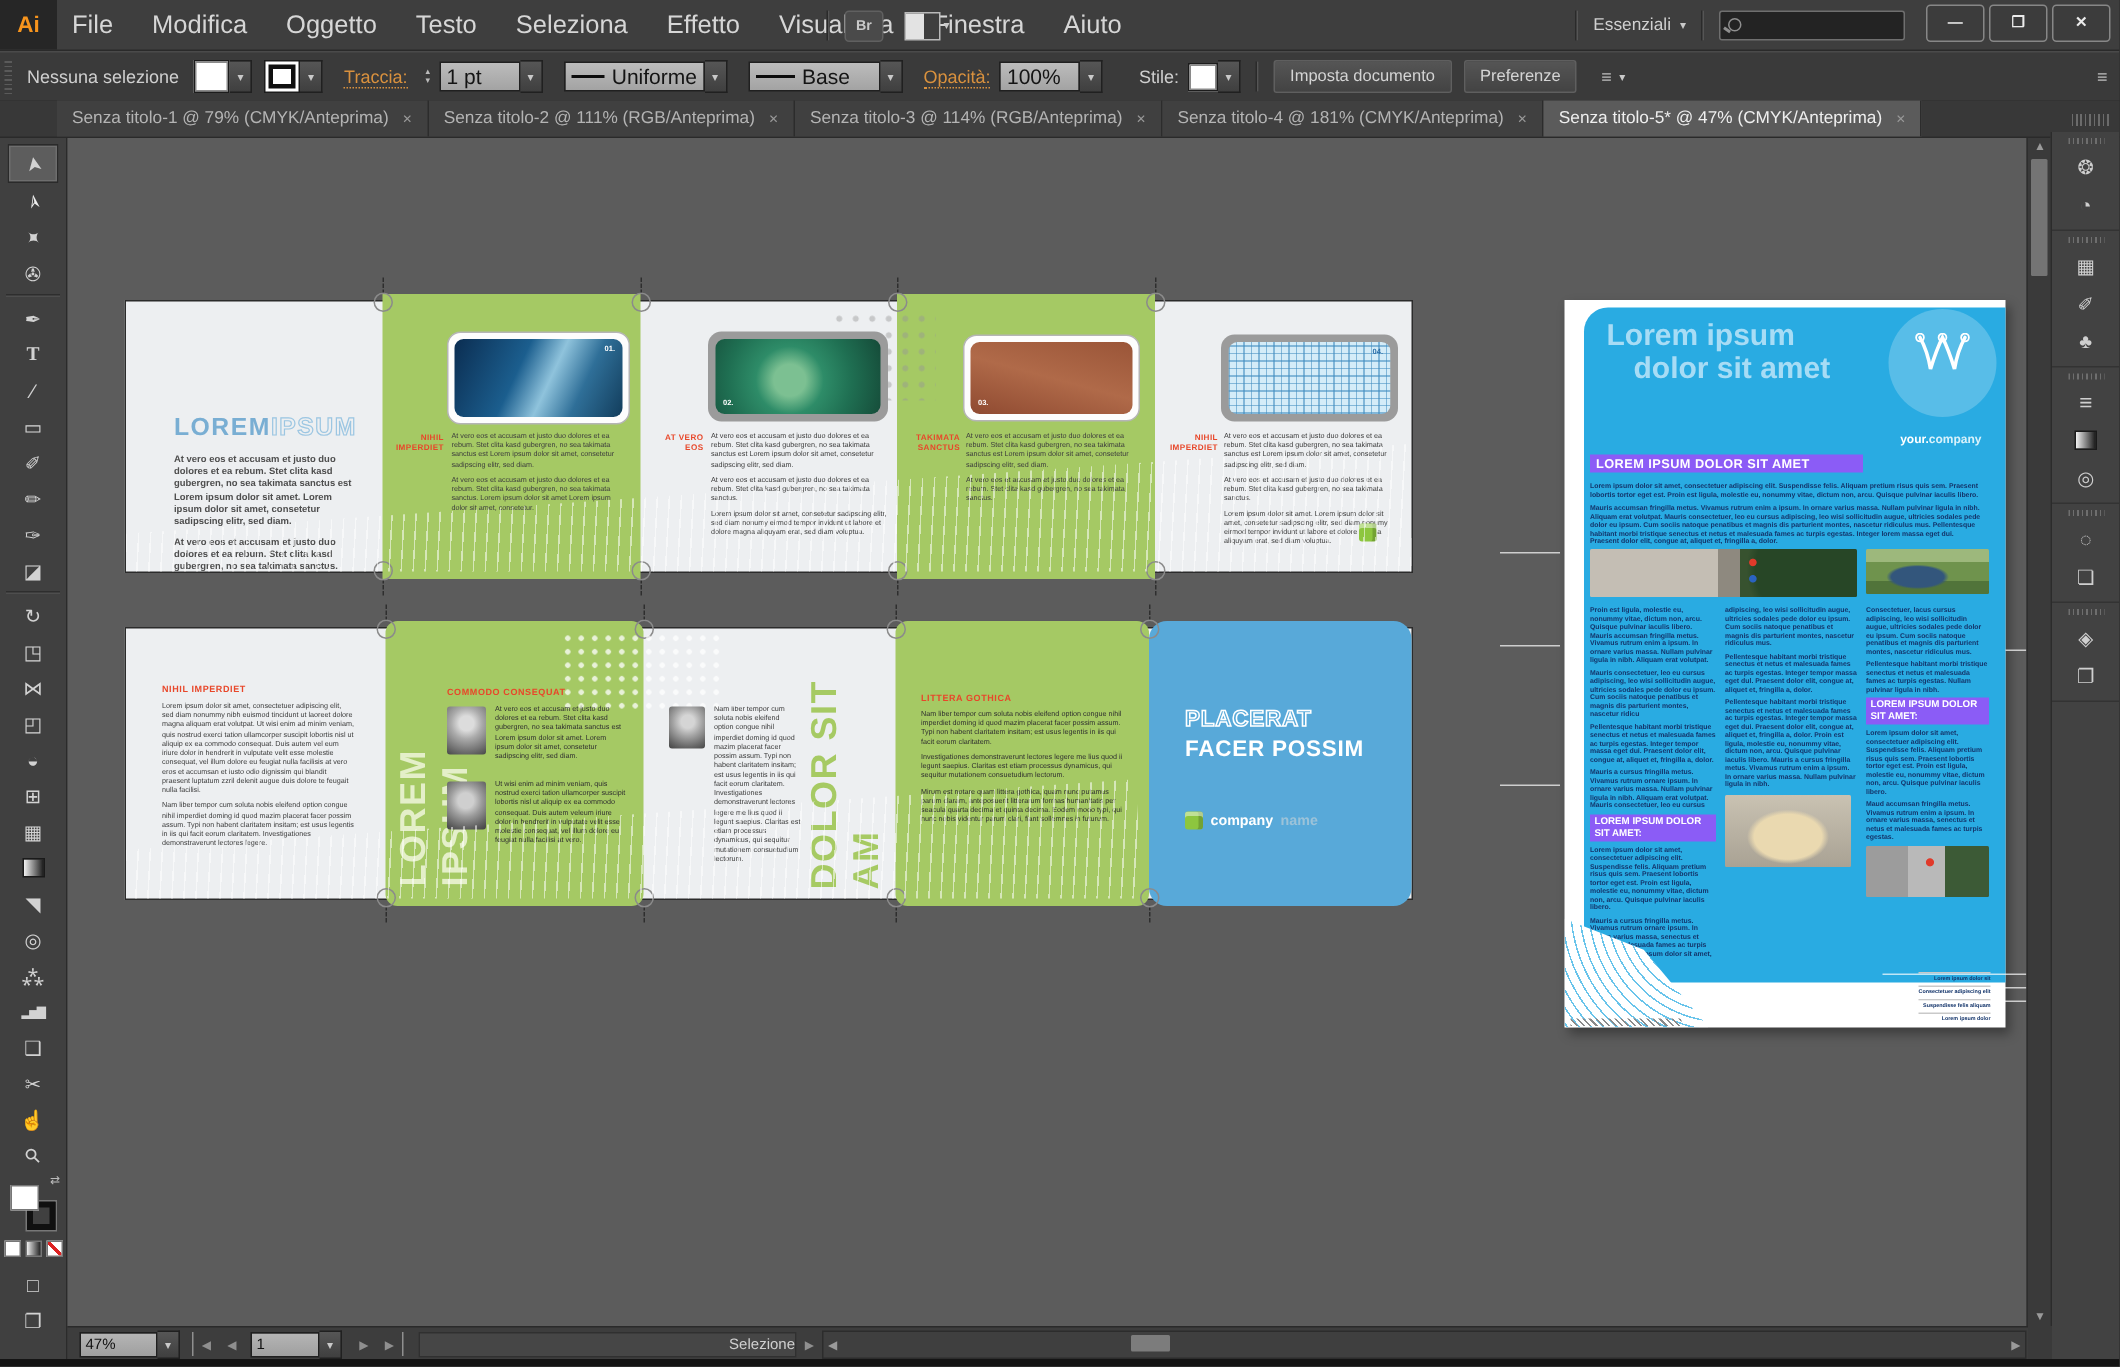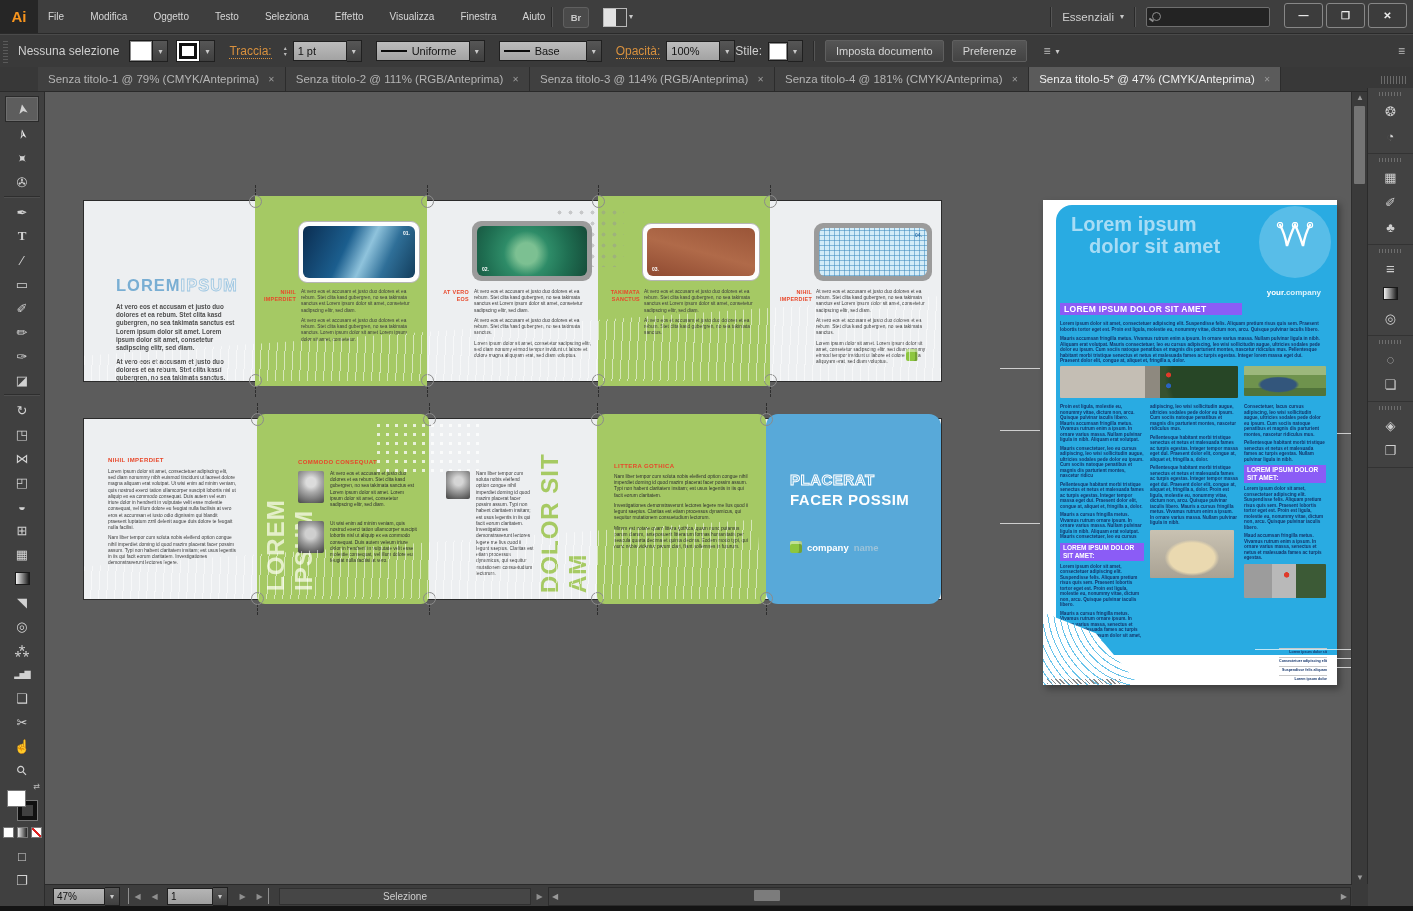--- a/index.html
+++ b/index.html
@@ -1,38 +1,38 @@
 <!DOCTYPE html>
 <html><head>
 <meta charset="utf-8">
 <style>
   html,body{margin:0;padding:0;background:#222;font-family:"Liberation Sans",sans-serif;}
   #app{position:relative;width:1413px;height:911px;background:#3d3d3d;overflow:hidden;user-select:none;}
   .abs{position:absolute;}
   
   #menubar{left:0;top:0;width:1413px;height:33px;background:#3e3e3e;border-bottom:1px solid #2a2a2a;}
   .ai-logo{left:0;top:0;width:38px;height:33px;background:#262626;color:#f7941d;font-weight:bold;font-size:15px;line-height:33px;text-align:center;}
-  .menu-items{left:48px;top:0;height:33px;display:flex;align-items:center;gap:26px;color:#d6d6d6;font-size:10px;}
+  .menu-items{left:48px;top:0;height:33px;display:flex;align-items:center;gap:26px;color:#d6d6d6;font-size:17px;}
   .mi{cursor:default;}
   .vsep{width:1px;height:20px;background:#2a2a2a;border-right:1px solid #555;}
   .br-btn{left:563px;top:7px;width:24px;height:19px;background:#4a4a4a;border:1px solid #606060;border-radius:3px;color:#c9c9c9;font-size:9.5px;font-weight:bold;text-align:center;line-height:19px;}
   .layout-pick{left:603px;top:8px;width:22px;height:17px;border:1px solid #b9b9b9;background:linear-gradient(90deg,#e3e3e3 0 55%,#3e3e3e 55%);}
   .caret{color:#c9c9c9;font-size:8px;}
   .mb-right{right:0;top:0;height:33px;display:flex;align-items:center;gap:10px;padding-right:6px;}
   .workspace{color:#d0d0d0;font-size:11.5px;display:flex;gap:6px;align-items:center;}
   .searchbox{width:112px;height:18px;background:#232323;border:1px solid #6f6f6f;border-radius:2px;display:flex;align-items:center;padding:0 5px;gap:4px;}
   .mag{width:7px;height:7px;border:1.5px solid #8f8f8f;border-radius:50%;position:relative;}
   .mag::after{content:"";position:absolute;left:-4px;top:6px;width:5px;height:1.5px;background:#8f8f8f;transform:rotate(35deg);}
   .winbtns{display:flex;gap:3px;margin-left:4px;align-self:flex-start;margin-top:3px;}
   .winbtn{width:37px;height:23px;background:#3c3c3c;border:1px solid #878787;border-radius:3px;color:#ececec;font-size:10px;text-align:center;line-height:23px;font-weight:bold;}
   
   #controlbar{left:0;top:34px;width:1413px;height:32px;background:#3a3a3a;border-top:1px solid #4a4a4a;border-bottom:1px solid #232323;display:flex;align-items:center;font-size:12px;color:#cfcfcf;}
   .grip{width:5px;height:24px;margin:0 6px 0 3px;background:repeating-linear-gradient(0deg,#5a5a5a 0 1px,transparent 1px 3px);}
   .olabel{color:#d9913e;border-bottom:1px dotted #d9913e;font-size:12px;}
-  .field{height:18px;background:linear-gradient(#bcbcbc,#a3a3a3);border:1px solid #202020;color:#141414;font-size:11px;display:flex;align-items:center;padding:0 4px;}
+  .field{height:18px;background:linear-gradient(#bcbcbc,#a3a3a3);border:1px solid #202020;color:#141414;font-size:14px;display:flex;align-items:center;padding:0 4px;}
   .dbtn{width:14px;height:20px;background:linear-gradient(#565656,#3f3f3f);border:1px solid #202020;border-left:none;display:flex;align-items:center;justify-content:center;}
   .swatch{width:22px;height:20px;background:#fff;border:1px solid #1c1c1c;box-shadow:inset 0 0 0 1px #8a8a8a;}
   .stroke-sw{width:22px;height:20px;background:#fff;border:1px solid #1c1c1c;display:flex;align-items:center;justify-content:center;}
   .stroke-sw .ring{width:12px;height:10px;border:3px solid #101010;}
   .stepper{width:11px;height:20px;display:flex;flex-direction:column;align-items:center;justify-content:center;color:#bbb;font-size:6px;line-height:6px;margin-left:8px;}
   .lineicon{width:26px;height:2px;background:#0c0c0c;margin-right:5px;}
   .cbtn{height:20px;background:linear-gradient(#555,#434343);border:1px solid #5f5f5f;border-radius:2px;color:#d4d4d4;font-size:11px;display:flex;align-items:center;padding:0 10px;}
   
   #tabbar{left:0;top:67px;width:1413px;height:25px;background:#383838;border-bottom:1px solid #2a2a2a;display:flex;align-items:stretch;padding-left:38px;box-sizing:border-box;}
   .tab{display:flex;align-items:center;gap:9px;padding:0 10px;font-size:11.5px;color:#b4b4b4;background:#404040;border-right:1px solid #2c2c2c;white-space:nowrap;text-align:center;}
@@ -196,21 +196,21 @@
     <div class="dbtn">
         <span class="caret">▾</span>
       </div>
     <span class="olabel" style="margin-left:14px;">Opacità:</span>
     <div class="field" style="width:44px;margin-left:6px;">
         <span>100%</span>
       </div>
     <div class="dbtn">
         <span class="caret">▾</span>
       </div>
-    <span style="margin-left:0;">Stile:</span>
+    <span style="margin-left:24px;">Stile:</span>
     <div class="swatch" style="width:18px;height:17px;margin-left:6px;"></div>
     <div class="dbtn">
         <span class="caret">▾</span>
       </div>
     <span class="vsep" style="margin:0 10px;"></span>
     <div class="cbtn">
         <span>Imposta documento</span>
       </div>
     <div class="cbtn" style="margin-left:8px;">
         <span>Preferenze</span>
@@ -636,21 +636,21 @@
     <div class="zfield" style="width:38px;margin-left:4px;"><span>1</span></div>
     <div class="dbtn" style="height:17px;">
         <span class="caret">▾</span>
       </div>
     <div class="navbtn" style="margin-left:6px;">
         <span>▶</span>
       </div>
     <div class="navbtn" style="border-right:1px solid #8f8f8f;">
         <span>▶</span>
       </div>
-    <div class="selfield" style="margin-left:10px;"><span>Selezione</span></div>
+    <div class="selfield" style="margin-left:10px;text-align:right;"><span>Selezione</span></div>
     <div class="navbtn">
         <span>▶</span>
       </div>
     <div class="htrack">
       <span class="abs" style="left:3px;top:4px;color:#9a9a9a;font-size:8px;">◀</span>
       <div class="hthumb"></div>
       <span class="abs" style="right:3px;top:4px;color:#9a9a9a;font-size:8px;">▶</span>
     </div>
   </div>
   <div id="corner" class="abs"></div>

